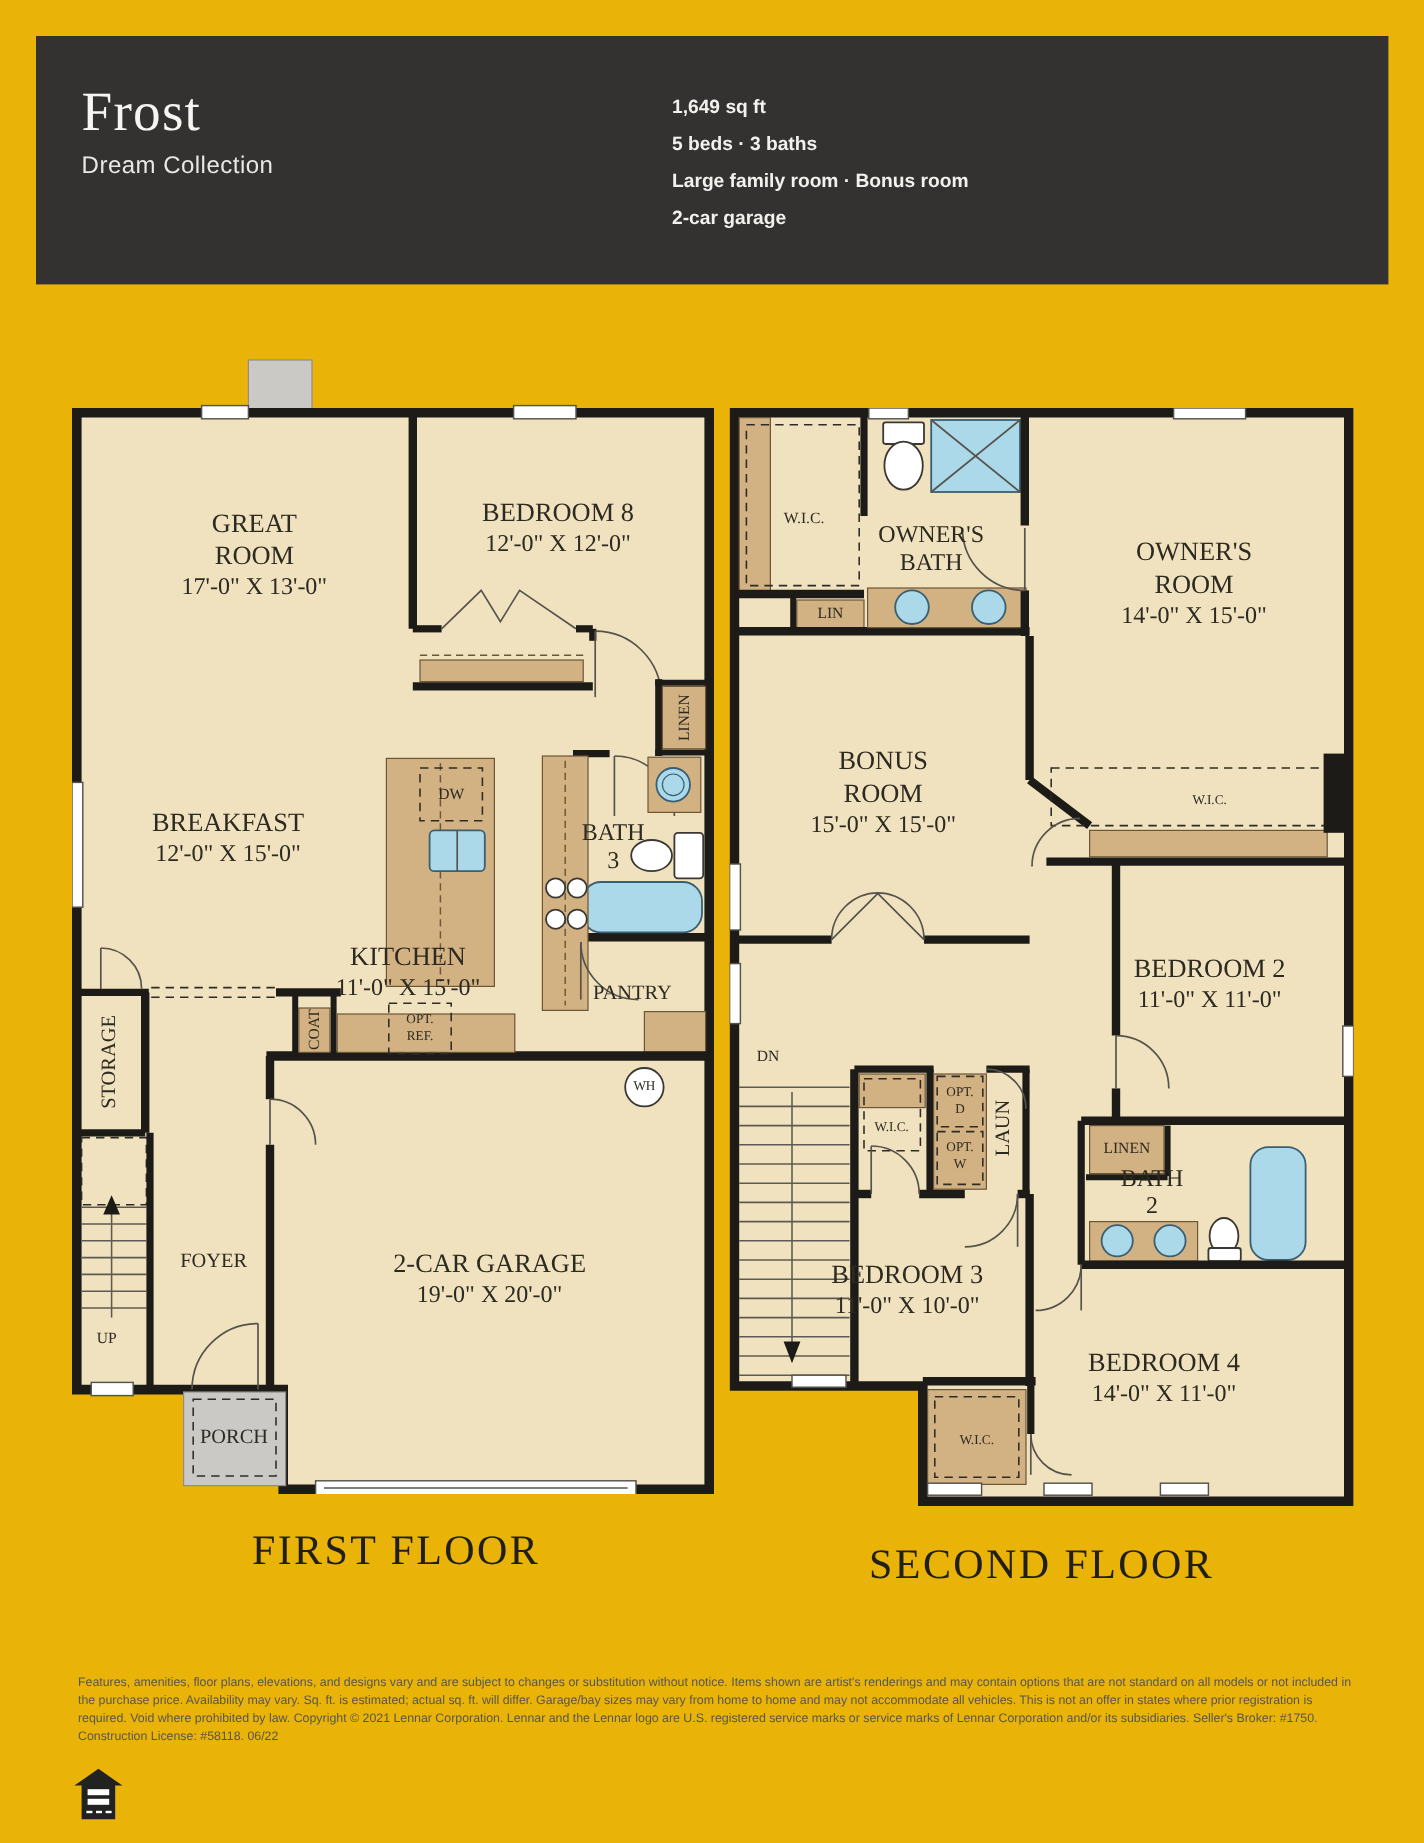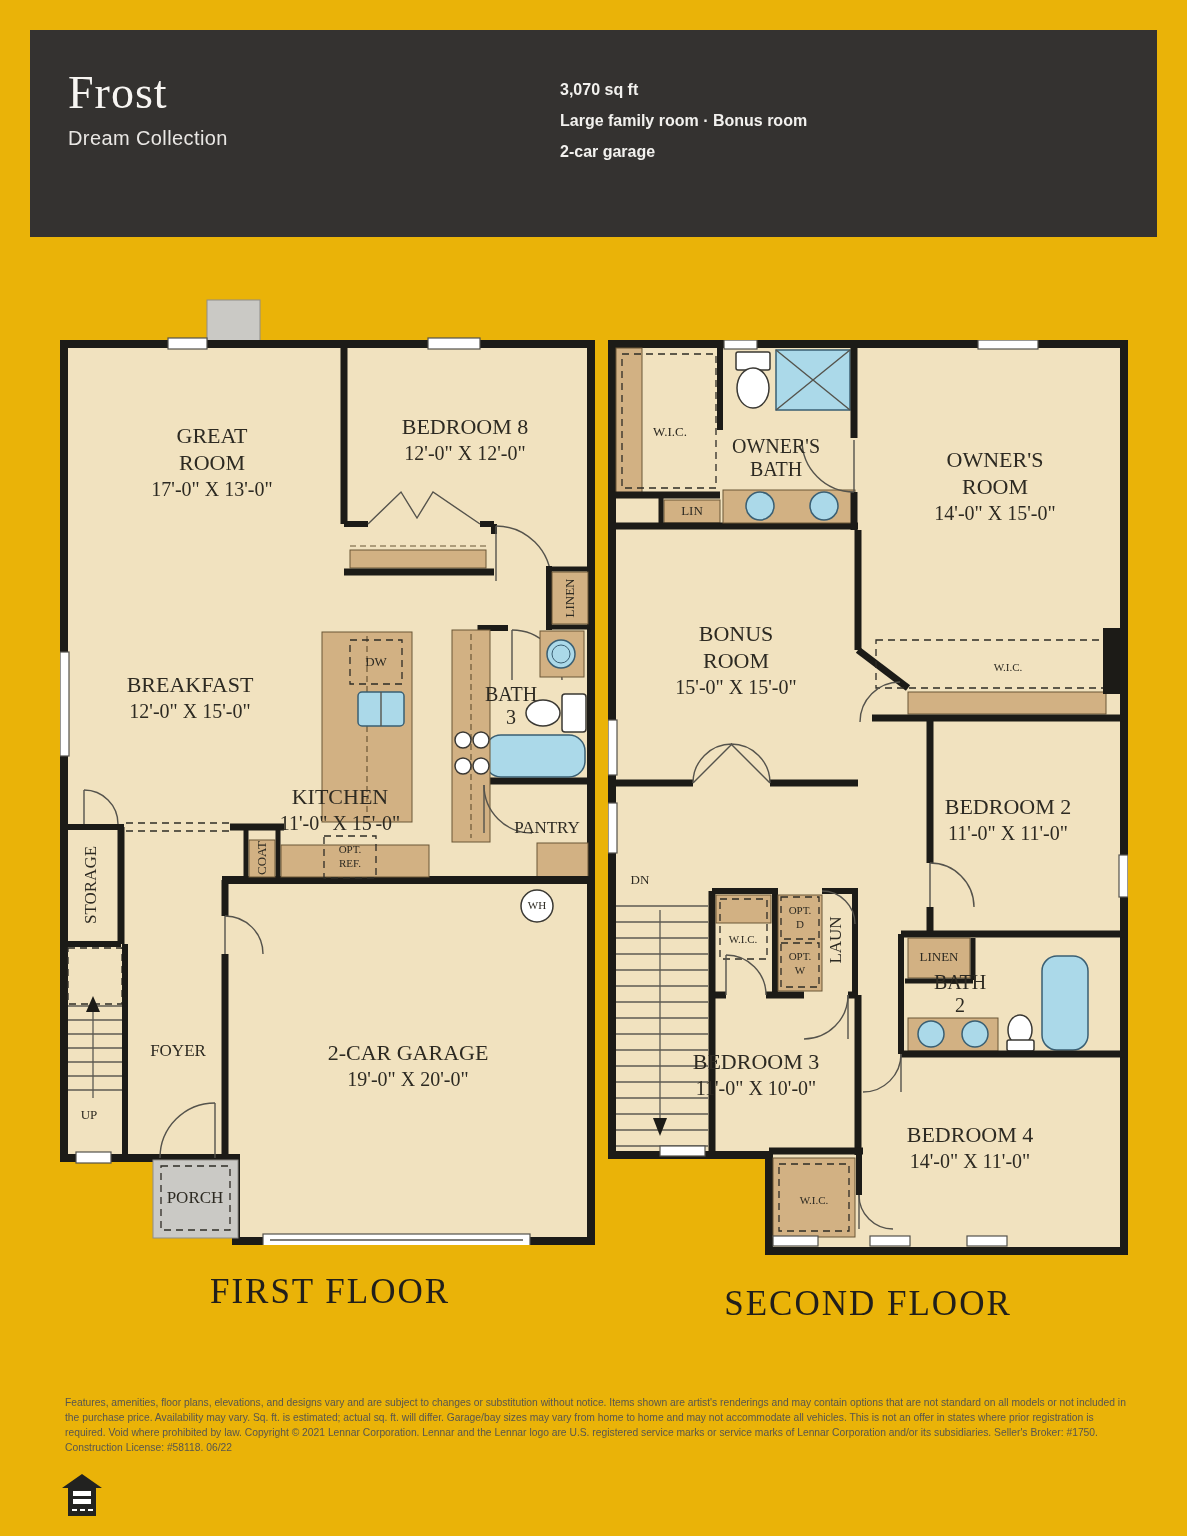--- a/index.html
+++ b/index.html
@@ -47,21 +47,22 @@
 <body>
 
 <div class="page">
 
   <header class="hero">
     <div class="hero-left">
       <h1 class="plan-name">Frost</h1>
       <div class="collection">Dream Collection</div>
     </div>
     <ul class="specs">
-      <li>3,070 sq ft</li>
+      <li>1,649 sq ft</li>
+      <li>5 beds · 3 baths</li>
       <li>Large family room · Bonus room</li>
       <li>2-car garage</li>
     </ul>
   </header>
 
   <section class="plan" style="left:60px;top:294px;width:447px;height:951px;">
     <svg width="535" height="951" viewBox="0 0 535 951">
       <g>
         <rect class="gray" x="147" y="6" width="53" height="46"></rect>
         <path class="f" d="M4 50 H531 V947 H176 V864 H4 Z"></path>
@@ -174,21 +175,21 @@
     </div>
     <div class="lbl sm" style="left:316px;top:368px;">DW</div>
     <div class="lbl b20" style="left:451px;top:412px;">
       <div>BATH</div>
       <div>3</div>
     </div>
     <div class="lbl" style="left:280px;top:516px;font-family:Liberation Serif, serif;">
       <div class="rname">KITCHEN</div>
       <div class="rdims">11'-0" X 15'-0"</div>
     </div>
-    <div class="lbl med" style="left:467px;top:534px;margin-left:20px;">PANTRY</div>
+    <div class="lbl med" style="left:467px;top:534px;">PANTRY</div>
     <div class="lbl sm vert" style="left:202px;top:564px;">COAT</div>
     <div class="lbl xs" style="left:290px;top:563px;">
       <div>OPT.</div>
       <div>REF.</div>
     </div>
     <div class="lbl med vert" style="left:31px;top:591px;">STORAGE</div>
     <div class="lbl med" style="left:118px;top:757px;">FOYER</div>
     <div class="lbl sm" style="left:29px;top:821px;">UP</div>
     <div class="lbl xs" style="left:477px;top:612px;">WH</div>
     <div class="lbl" style="left:348px;top:772px;">

